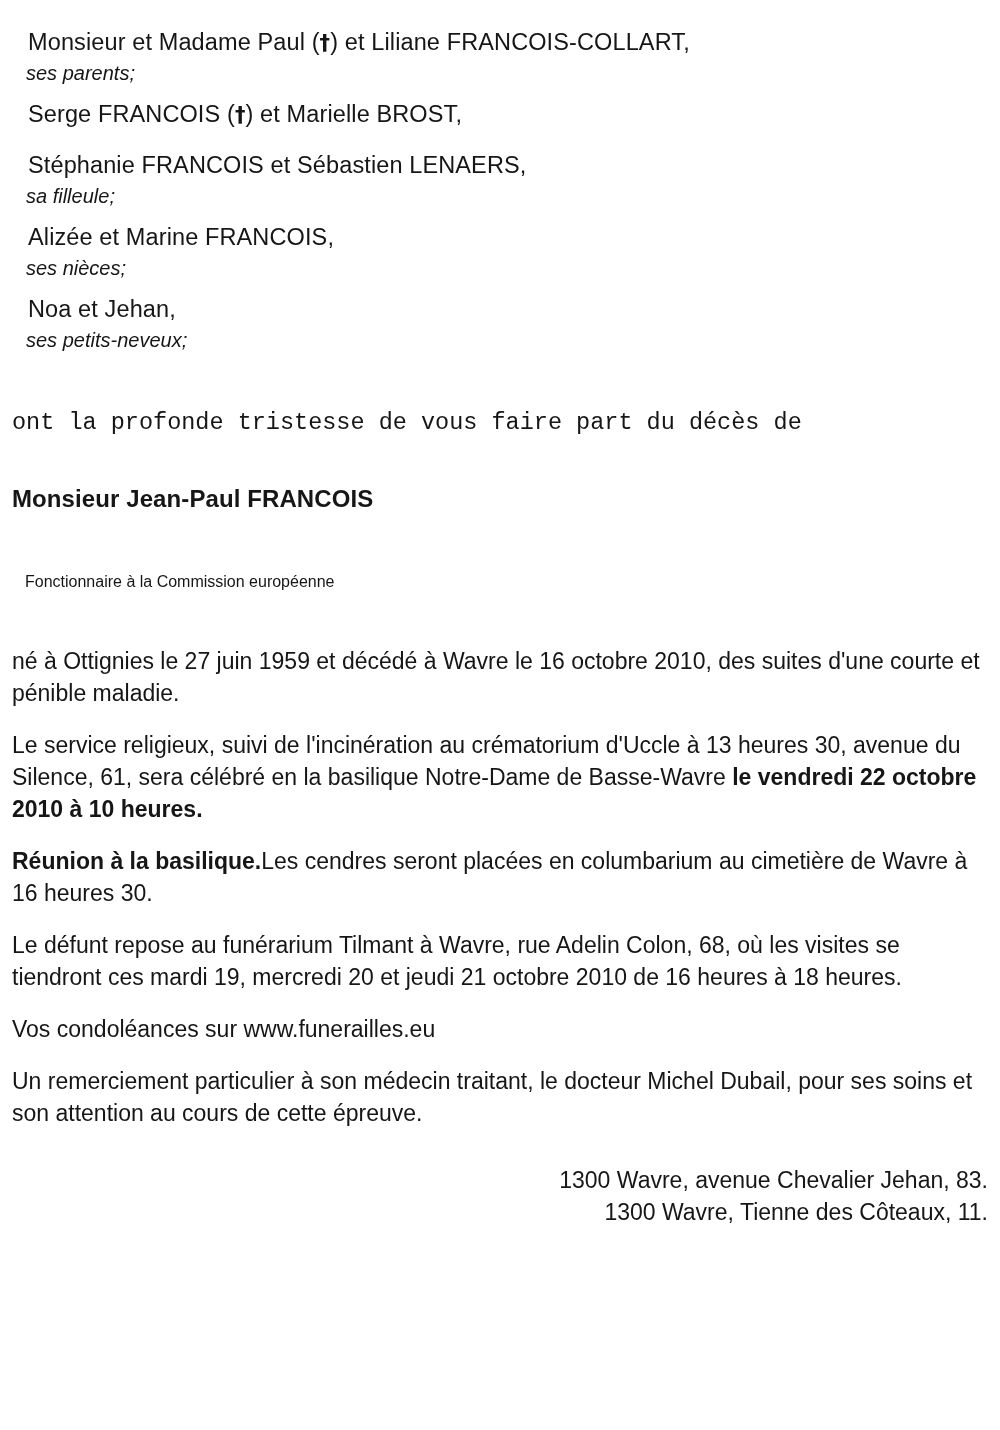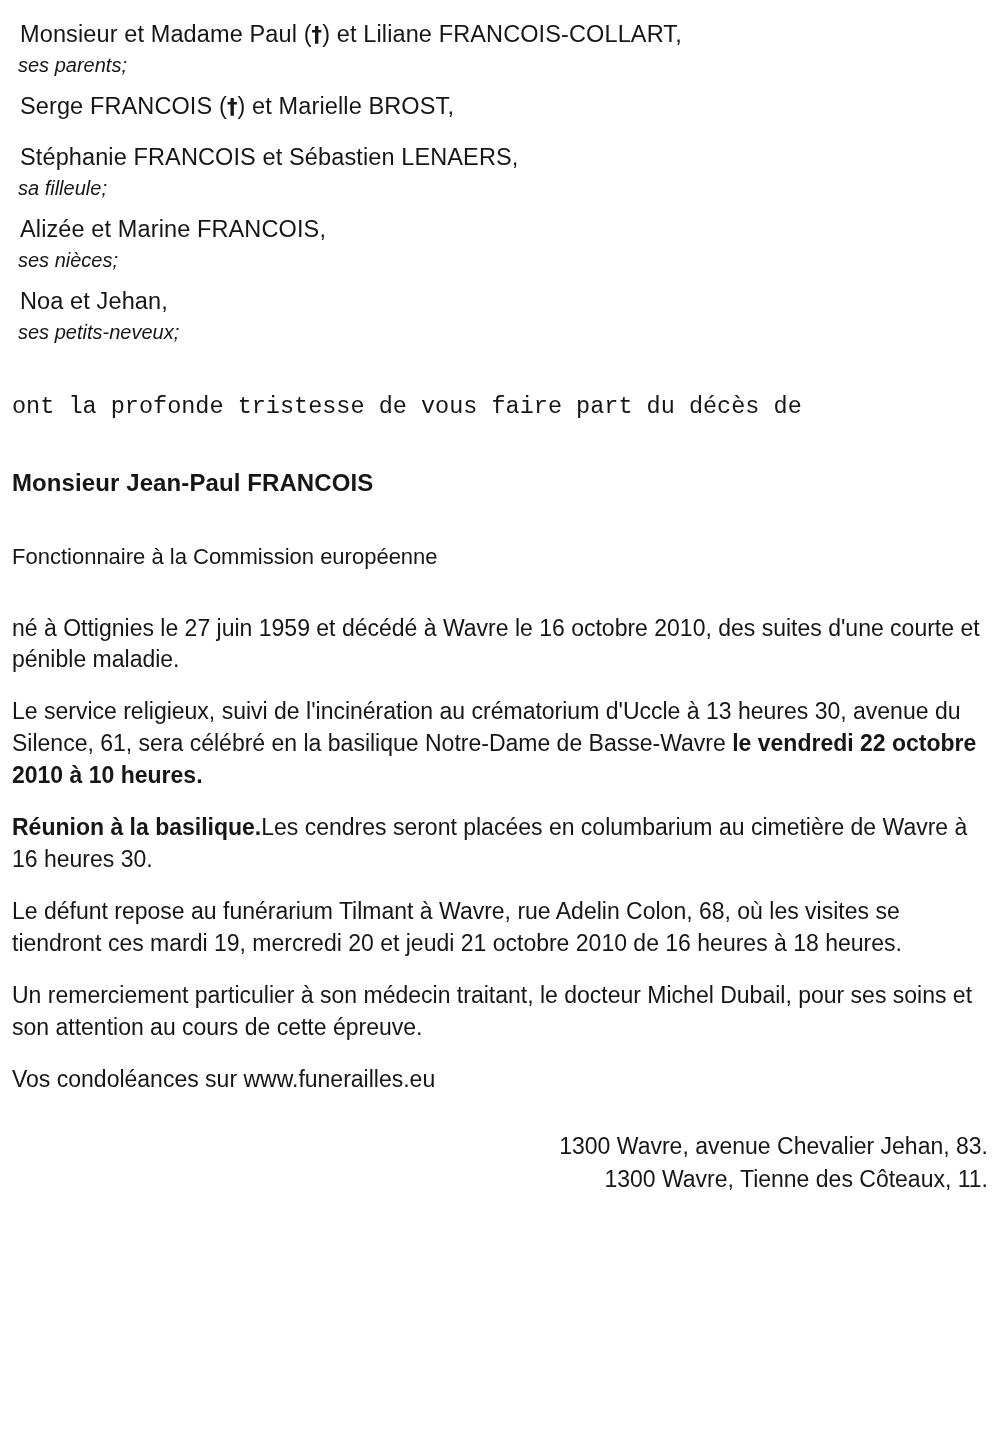--- a/index.html
+++ b/index.html
@@ -18,21 +18,21 @@
     position: relative;
     width: 1000px;
     height: 1430px;
     box-sizing: border-box;
     padding: 10px 12px 0 10px;
     overflow: hidden;
   }
 
   
   .family {
-    margin: 8px;
+    margin: 16px;
     padding: 0;
   }
   .fam-group {
     position: relative;
   }
   .fam-names {
     font-size: 23.5px;
     line-height: 1.42;
     letter-spacing: 0.005em;
     white-space: pre-line;
@@ -70,22 +70,22 @@
     font-size: 24px;
     font-weight: bold;
     letter-spacing: 0.004em;
     margin: 0;
     padding: 44px 0 0 2px;
     line-height: 1.25;
   }
 
   
   .profession {
-    font-size: 22px;
-    margin: 0;
+    font-size: 16px;
+    margin: 13px;
     padding: 44px 0 0 2px;
     line-height: 1.4;
   }
 
   
   .body-block {
     padding: 40px 0 0 2px;
   }
   .body-par {
     font-size: 23px;
@@ -153,22 +153,22 @@
 
   <h1 class="deceased-name">Monsieur Jean-Paul FRANCOIS</h1>
 
   <div class="profession">Fonctionnaire à la Commission européenne</div>
 
   <div class="body-block">
     <p class="body-par" id="par0"><span>né à Ottignies le 27 juin 1959 et décédé à Wavre le 16 octobre 2010, des suites d'une courte et pénible maladie.</span></p>
     <p class="body-par" id="par1"><span>Le service religieux, suivi de l'incinération au crématorium d'Uccle à 13 heures 30, avenue du Silence, 61, sera célébré en la basilique Notre-Dame de Basse-Wavre </span><b>le vendredi 22 octobre 2010 à 10 heures.</b></p>
     <p class="body-par" id="par2"><b>Réunion à la basilique.</b><span>Les cendres seront placées en columbarium au cimetière de Wavre à 16 heures 30.</span></p>
     <p class="body-par" id="par3"><span>Le défunt repose au funérarium Tilmant à Wavre, rue Adelin Colon, 68, où les visites se tiendront ces mardi 19, mercredi 20 et jeudi 21 octobre 2010 de 16 heures à 18 heures.</span></p>
+    <p class="body-par" id="par5"><span>Vos condoléances sur www.funerailles.eu</span></p>
     <p class="body-par" id="par4"><span>Un remerciement particulier à son médecin traitant, le docteur Michel Dubail, pour ses soins et son attention au cours de cette épreuve.</span></p>
-    <p class="body-par" id="par5"><span>Vos condoléances sur www.funerailles.eu</span></p>
   </div>
 
   <div class="addresses">
     <div class="addr-line">1300 Wavre, avenue Chevalier Jehan, 83.</div>
     <div class="addr-line">1300 Wavre, Tienne des Côteaux, 11.</div>
   </div>
 
 </div>
 
 </body></html>

